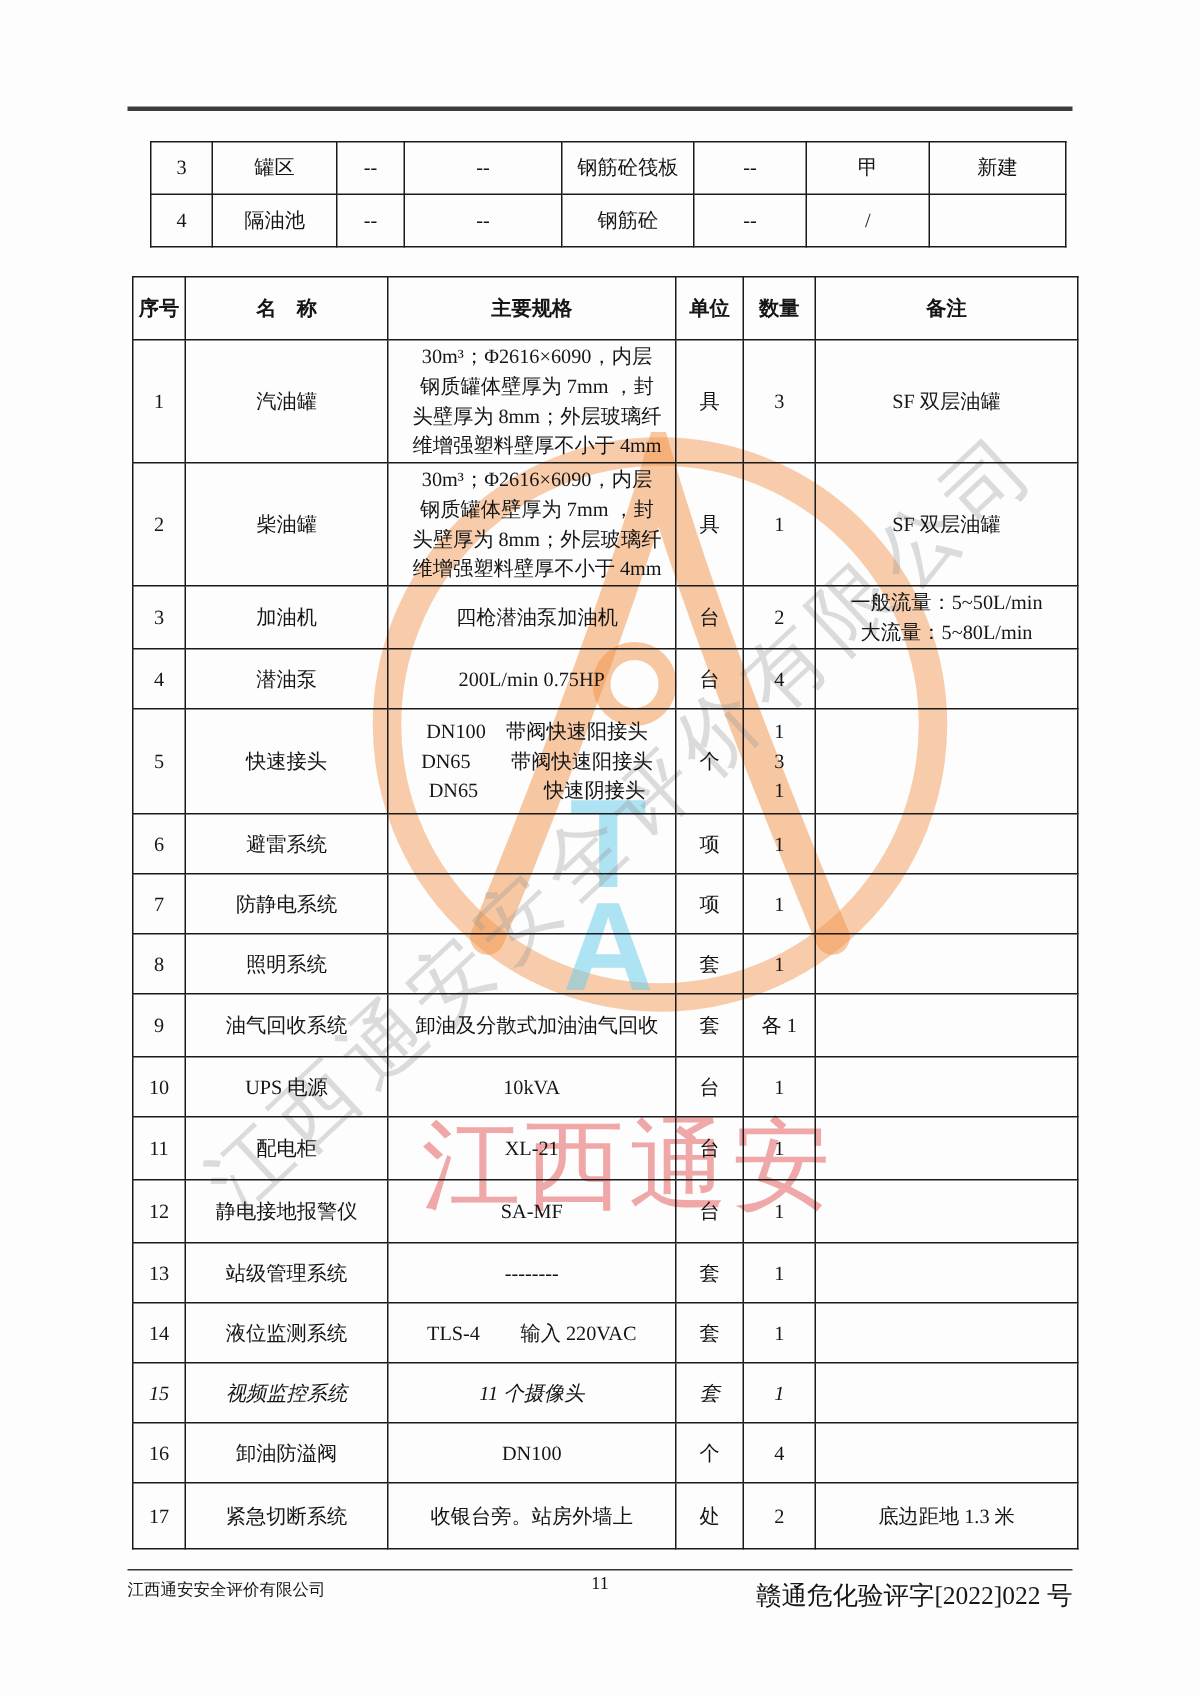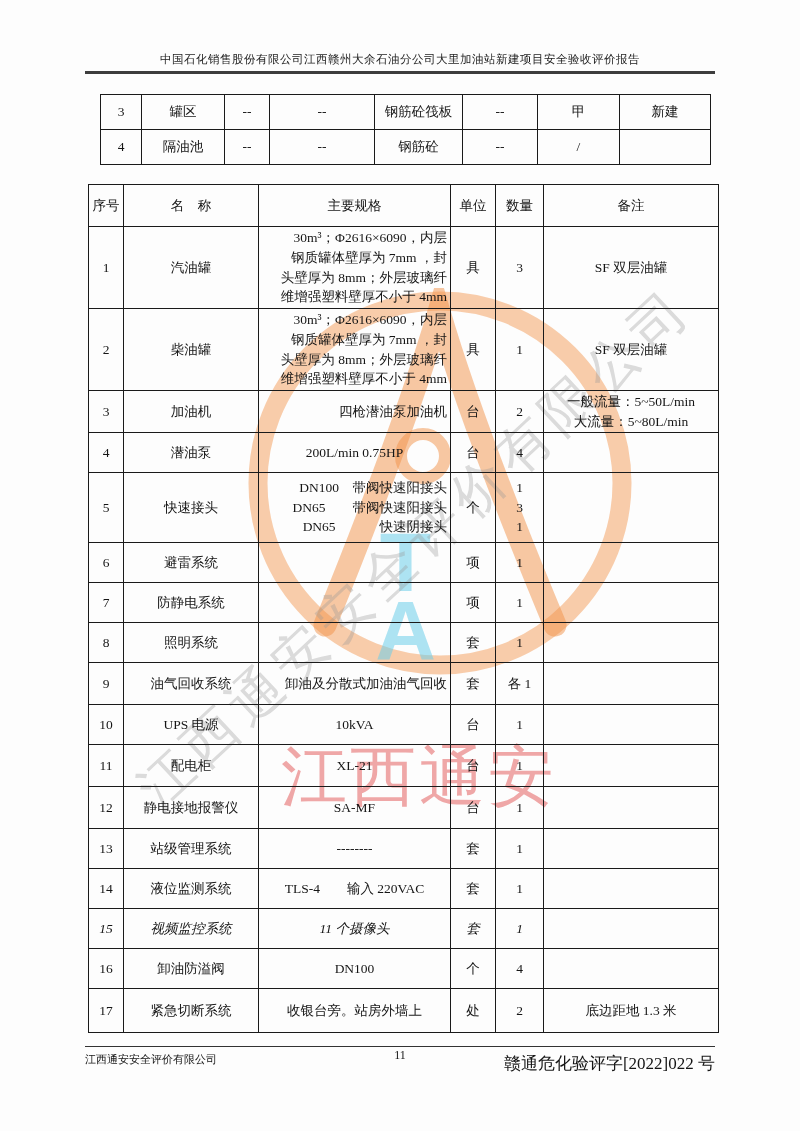--- a/index.html
+++ b/index.html
@@ -45,22 +45,22 @@
     font-size:13.5px; line-height:1.45; padding:1px 3px; overflow:hidden;
   }
   .top-tbl { position:absolute; top:94px; left:100px; width:610px; }
   .top-tbl tr { height:35px; }
 
   .caption { position:absolute; top:160px; left:0; width:100%; text-align:center;
              font-weight:bold; font-size:14px; color:#111; }
   .caption .cap-title { margin-left:26px; letter-spacing:1px; }
 
   .main-tbl { position:absolute; top:184px; left:88px; width:630px; }
-  .main-tbl th { font-weight:normal; font-size:14px; line-height:1.25; padding:2px;margin-top:17px; }
-  .main-tbl td.al-left { text-align:right; padding-left:10px; }
+  .main-tbl th { font-weight:bold; font-size:14px; line-height:1.25; padding:2px;margin-top:17px; }
+  .main-tbl td.al-left { text-align:center; padding-left:10px; }
 
   .footer-rule { position:absolute; top:1046px; left:85px; width:630px; height:1px; background:#333; }
   .footer-company { position:absolute; top:1052px; left:85px;  font-size:11px; }
   .footer-doc     { position:absolute; top:1052px; right:85px; font-size:17px; }
   .footer-page    { position:absolute; top:1048px; left:0; width:100%; text-align:center; font-size:12px; }
 </style>
 </head>
 <body>
 
 <div class="page">
@@ -74,21 +74,20 @@
     <div class="wm-ta">
       <span>T</span>
       <span>A</span>
     </div>
     <div class="wm-diag">江西通安安全评价有限公司</div>
     <div class="wm-red">江西通安</div>
   </div>
 
   <div class="content">
 
-    <div class="header-title">中国石化销售股份有限公司江西赣州大余石油分公司大里加油站新建项目安全验收评价报告</div>
     <div class="header-rule"></div>
 
     <table class="tbl top-tbl">
       <colgroup>
         <col style="width:41px">
           <col style="width:83px">
           <col style="width:45px">
           <col style="width:105px">
         <col style="width:88px">
           <col style="width:75px">

